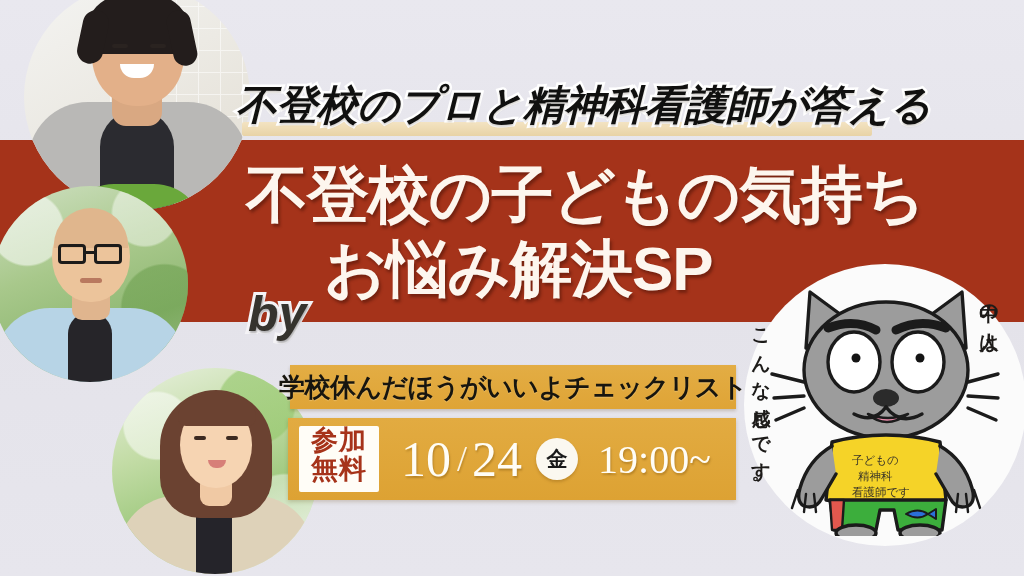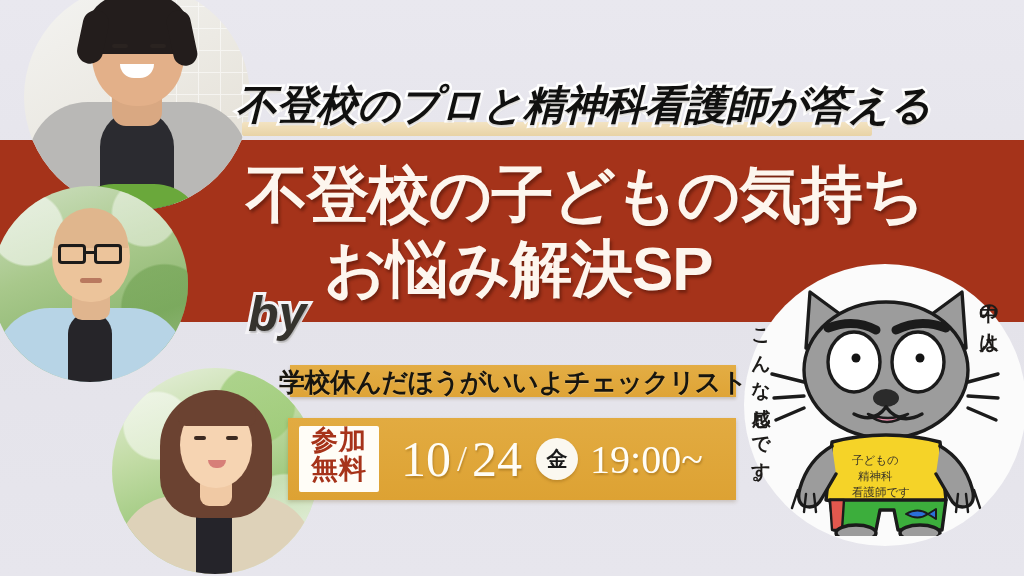--- a/index.html
+++ b/index.html
@@ -66,23 +66,23 @@
     position:absolute; left:248px; top:286px; z-index:9;
     font-size:50px; font-weight:bold; font-style:italic;
     color:#35332e; line-height:56px;
     -webkit-text-stroke:6px #f4f3f6;
     paint-order:stroke fill;
     text-shadow:1px 2px 2px rgba(0,0,0,.28);
   }
 
   
   .subtitle-bar {
-    position:absolute; left:290px; top:365px; width:446px; height:32px;
+    position:absolute; left:290px; top:365px; width:446px; height:44px;
     background:linear-gradient(180deg,#e3ad44,#dfa436);
-    z-index:8; display:flex; align-items:flex-start; justify-content:center;
+    z-index:8; display:flex; align-items:center; justify-content:center;
     box-shadow:0 2px 3px rgba(90,60,10,.22);
   }
   .subtitle-text {
     font-size:26px; font-weight:bold; color:#17150f;
     letter-spacing:-0.5px; white-space:nowrap;
     text-shadow:0 1px 1px rgba(255,230,180,.35);
   }
 
   
   .date-bar {
@@ -110,21 +110,21 @@
   .dow-circle {
     width:42px; height:42px; border-radius:50%;
     background:#fbf8f0; margin:0 10px 0 14px;
     display:flex; align-items:center; justify-content:center;
     box-shadow:0 2px 3px rgba(110,70,10,.28);
   }
   .dow-circle span {
     font-family:"Liberation Sans", sans-serif;
     font-size:21px; font-weight:bold; color:#1a1a1a;
   }
-  .d-time { font-size:40px; margin-left:2px; text-shadow:1px 2px 2px rgba(110,70,10,.35); }
+  .d-time { font-size:40px; margin-left:10px; text-shadow:1px 2px 2px rgba(110,70,10,.35); }
 
   
   .photo { position:absolute; border-radius:50%; overflow:hidden; }
   .ph-top   { left:24px;  top:-16px;  width:226px; height:226px; z-index:5; }
   .ph-mid   { left:-8px;  top:186px;  width:196px; height:196px; z-index:5; }
   .ph-bot   { left:112px; top:368px;  width:206px; height:206px; z-index:5; }
 
   .p-sky   { position:absolute; inset:0; }
   .p-body  { position:absolute; }
 

